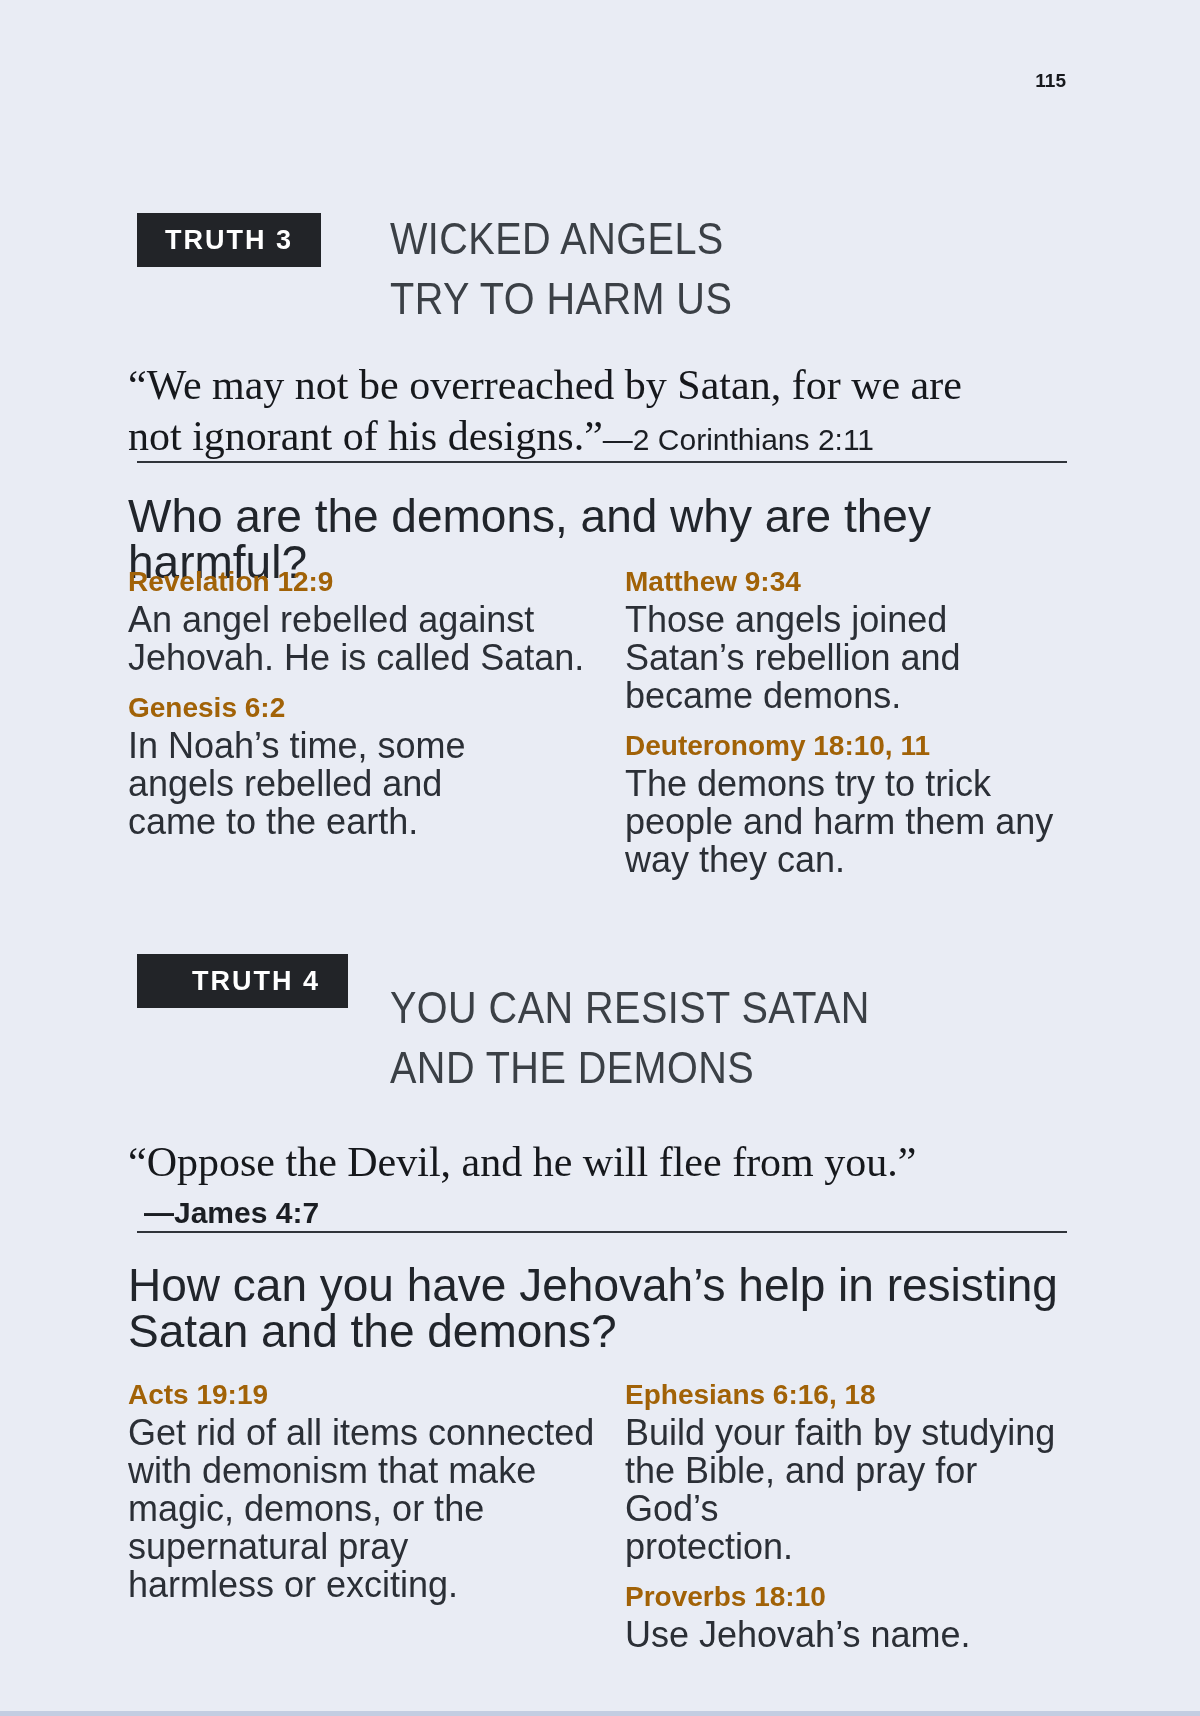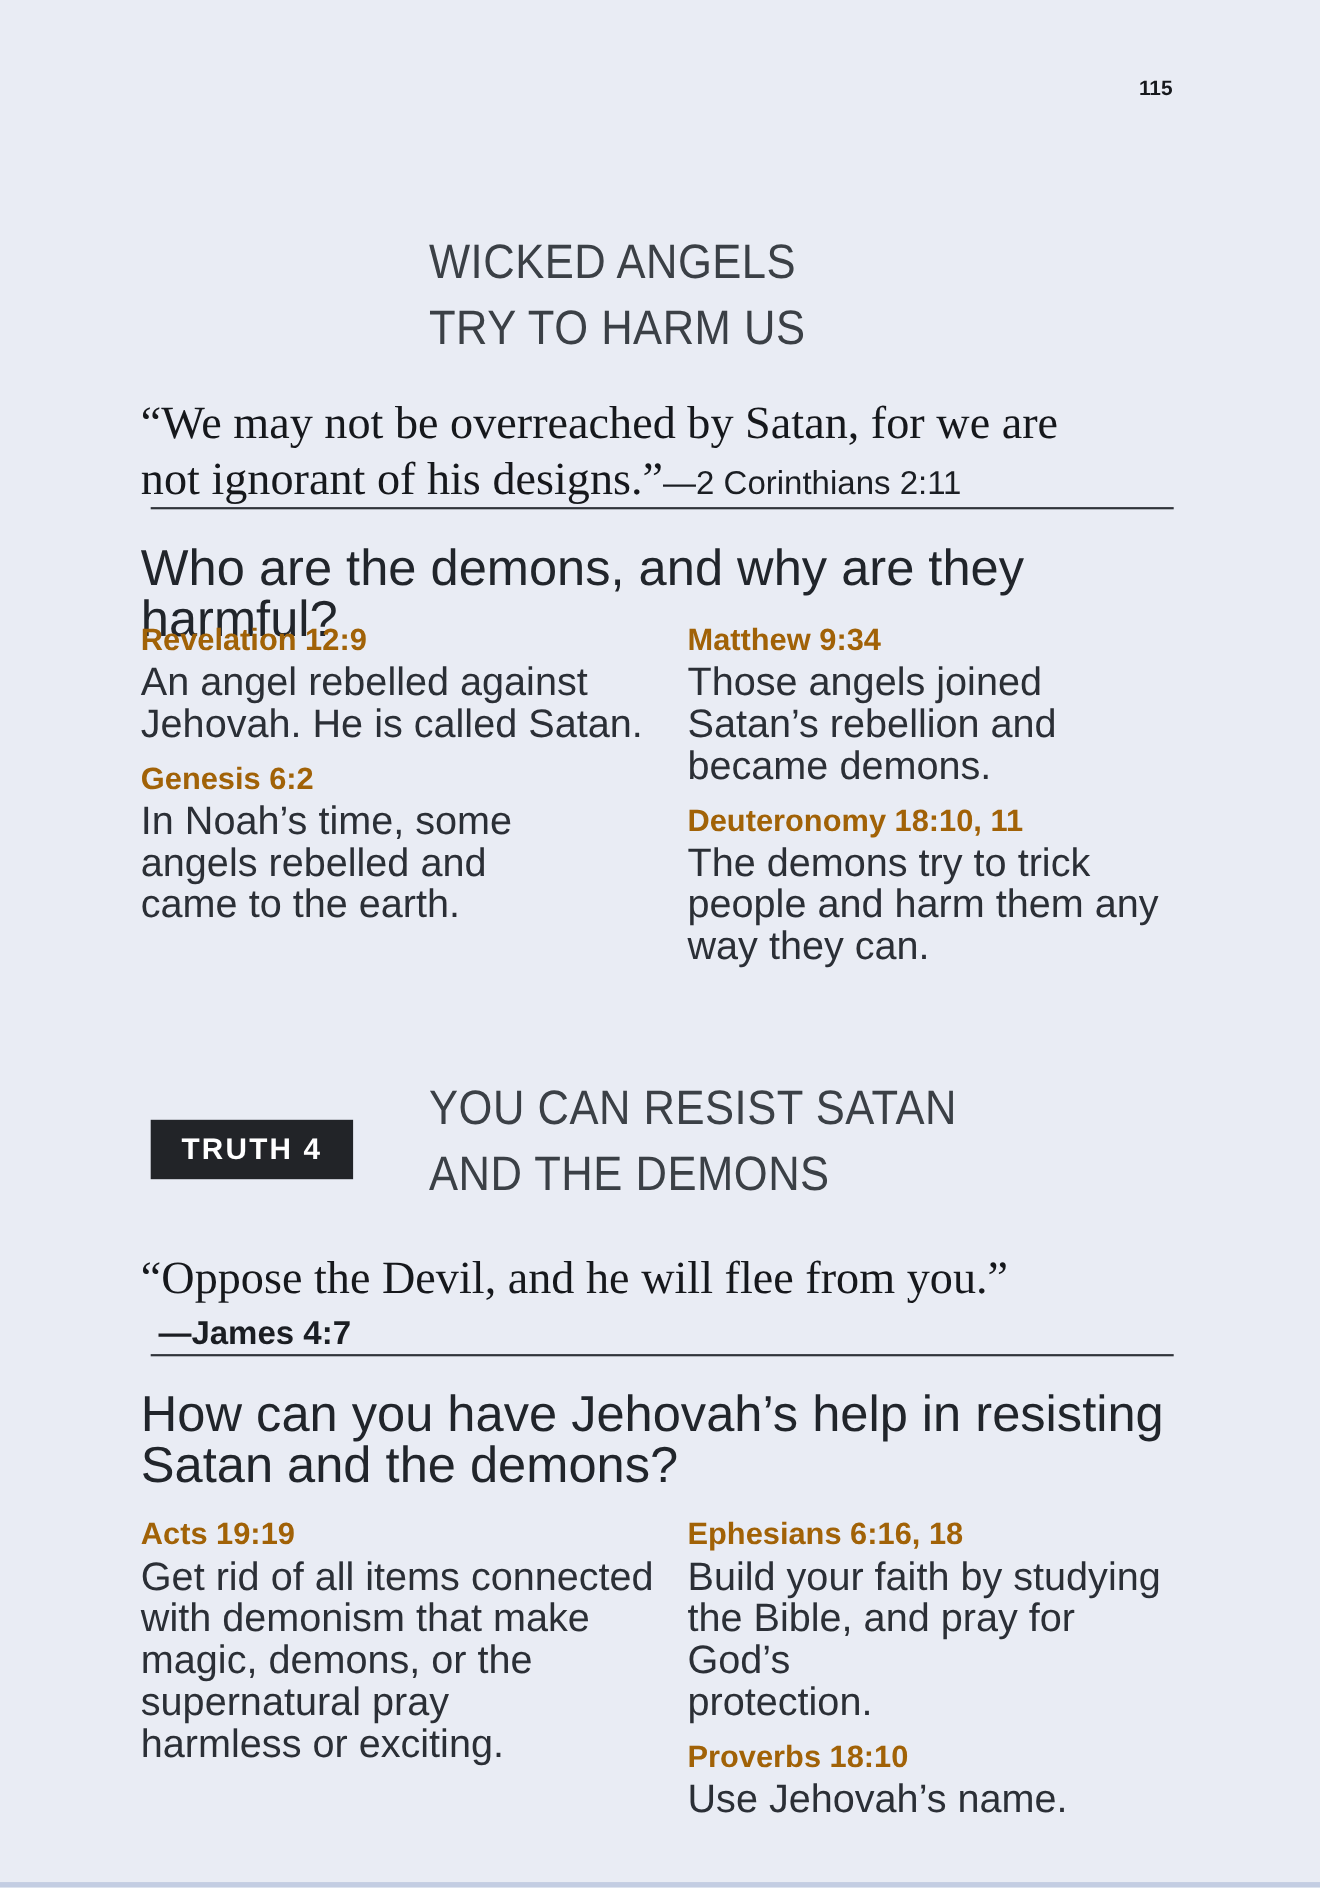--- a/index.html
+++ b/index.html
@@ -17,21 +17,21 @@
     font-size:19px;font-weight:700;color:#17191d;
   }
 
   .badge{
     position:absolute;left:137px;width:184px;height:54px;
     background:#222428;color:#ffffff;
     display:flex;align-items:center;justify-content:center;
     font-size:27px;font-weight:700;letter-spacing:2px;
   }
   .badge-1{top:213px;}
-  .badge-2{top:1018px;}
+  .badge-2{top:954px;padding-left:27px;}
 
   .heading{
     position:absolute;left:390px;margin:0;
     font-size:44px;font-weight:400;line-height:60px;
     color:#3b4046;letter-spacing:0.5px;
     white-space:pre-line;
     transform:scaleX(0.9);transform-origin:left top;
   }
   .heading-1{top:209px;}
   .heading-2{top:978px;}
@@ -86,20 +86,23 @@
     background:#c3cde2;
   }
 </style>
 </head>
 <body>
 
 <div class="page">
 
   <div class="page-number">115</div>
 
+  <div class="badge badge-1">
+    <span>TRUTH 3</span>
+  </div>
   <h1 class="heading heading-1">WICKED ANGELS
 TRY TO HARM US</h1>
 
   <blockquote class="quote quote-1"><span>“We may not be overreached by Satan, for we are
 not ignorant of his designs.”</span><span class="citation">—2 Corinthians 2:11</span></blockquote>
 
   <div class="divider divider-1"></div>
 
   <h2 class="question question-1">Who are the demons, and why are they harmful?</h2>
 

